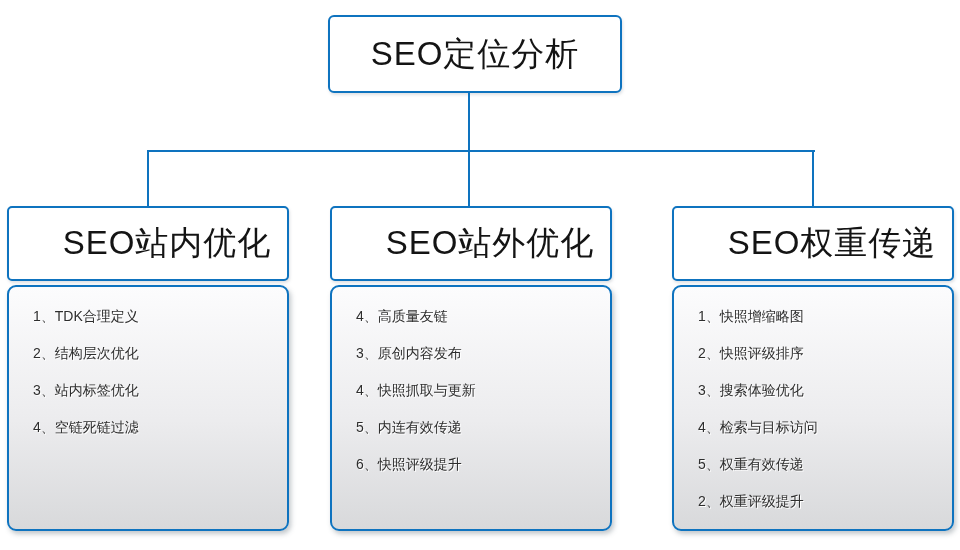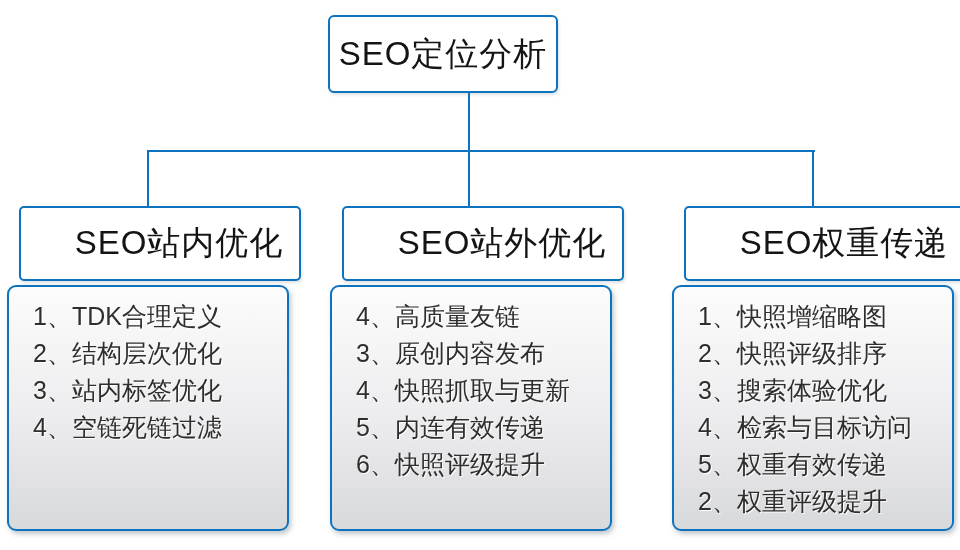--- a/index.html
+++ b/index.html
@@ -21,21 +21,21 @@
     background: #0e73bf;
   }
   .v-line { width: 2px; }
   .h-line { height: 2px; }
 
   
   .root-node {
     position: absolute;
     left: 328px;
     top: 15px;
-    width: 230px;
+    width: 294px;
     height: 78px;
     background: #ffffff;
     border: 2px solid #0e73bf;
     border-radius: 6px;
     box-sizing: border-box;
     display: flex;
     align-items: center;
     justify-content: center;
     font-size: 33px;
     color: #141414;
@@ -45,21 +45,21 @@
 
   
   .column { position: absolute; top: 206px; width: 282px; }
   .col-0 { left: 7px; }
   .col-1 { left: 330px; }
   .col-2 { left: 672px; }
 
   .col-header {
     position: absolute;
     top: 0;
-    left: 12px;
+    left: 0;
     width: 282px;
     height: 75px;
     background: #ffffff;
     border: 2px solid #0e73bf;
     border-radius: 5px;
     box-sizing: border-box;
     display: flex;
     align-items: center;
     justify-content: center;
     font-size: 33px;
@@ -76,21 +76,21 @@
     width: 282px;
     height: 246px;
     background: linear-gradient(180deg, #fcfcfd 0%, #ececee 55%, #d8d9db 100%);
     border: 2px solid #0e73bf;
     border-radius: 9px;
     box-sizing: border-box;
     padding: 11px 8px 0 24px;
     box-shadow: 2px 3px 5px rgba(120,130,140,0.45);
   }
   .list-item {
-    font-size: 25px;
+    font-size: 14px;
     line-height: 37px;
     color: #2e2e2e;
     text-shadow: 1px 1px 0 rgba(255,255,255,0.95);
     white-space: nowrap;
   }
 </style>
 </head>
 <body>
 
 <div class="canvas">

